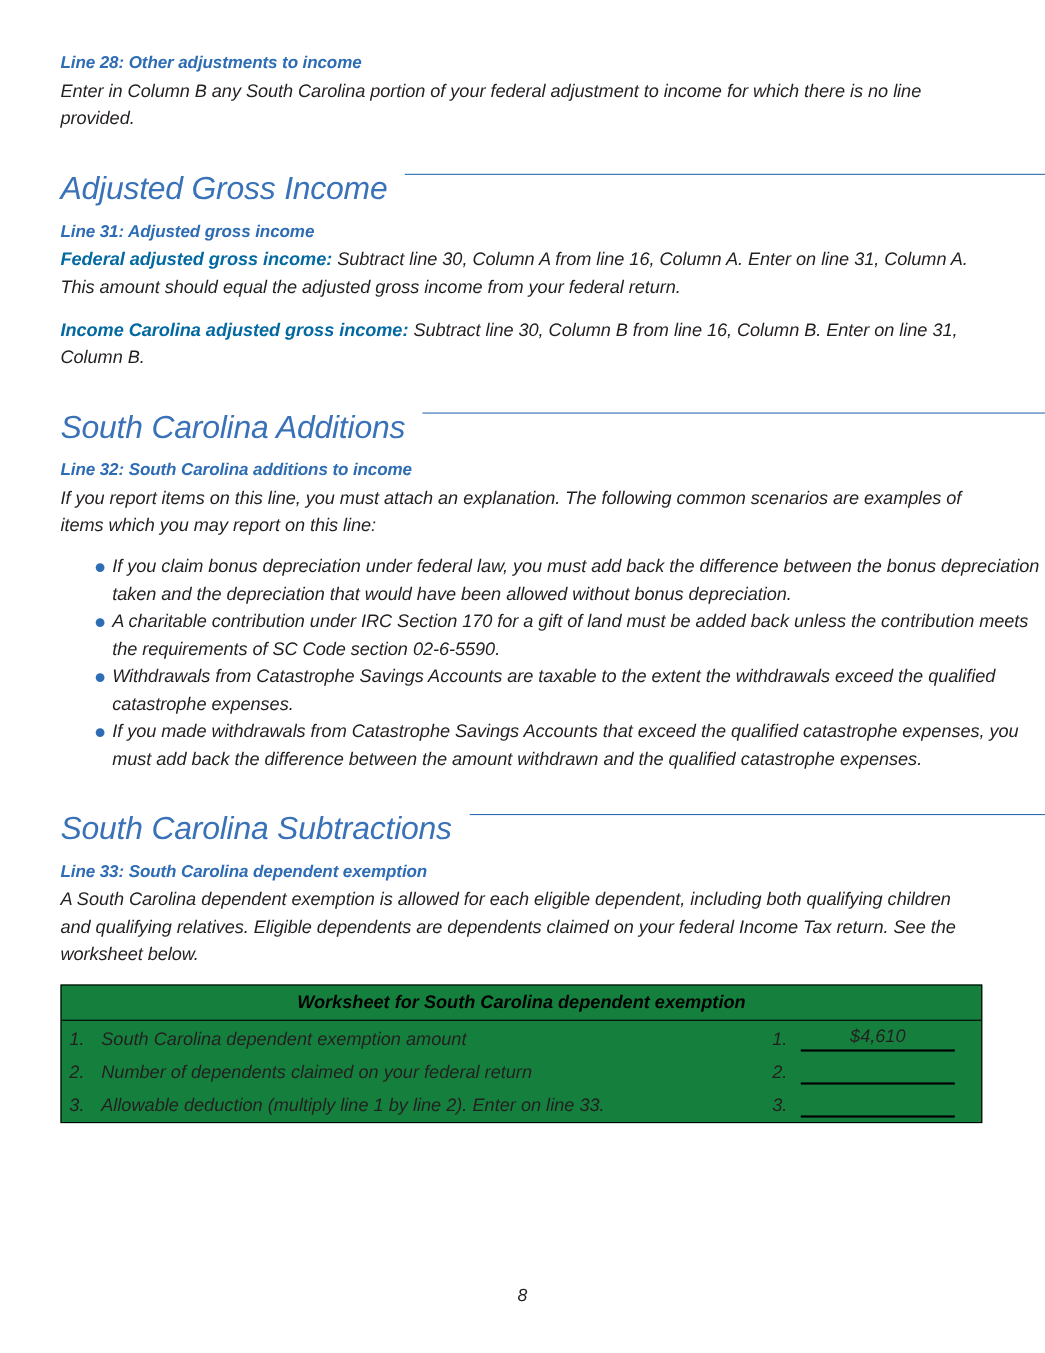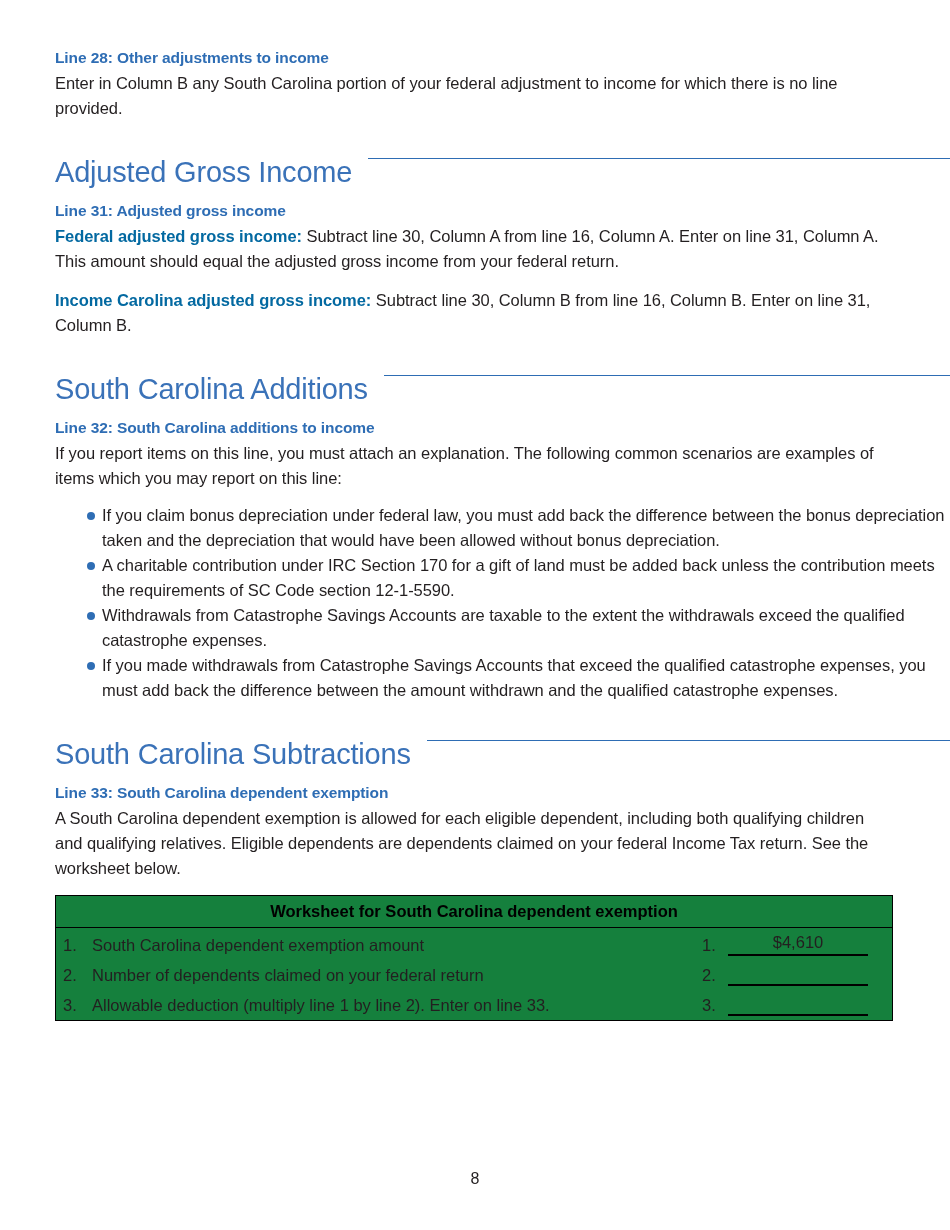--- a/index.html
+++ b/index.html
@@ -14,20 +14,21 @@
     font-family: "Liberation Sans", sans-serif;
     color: #231f20;
     overflow: hidden;
   }
   .page {
     position: absolute;
     left: 0; top: 0;
     width: 950px;
     height: 1230px;
     padding: 0;
+    font-style: italic;
   }
   .content {
     position: absolute;
     left: 55px;
     top: 48px;
     width: 895px;
   }
 
   
   .line-head {
@@ -197,21 +198,21 @@
     <div>
       <div class="line-head">Line 32: South Carolina additions to income</div>
       <p class="para">If you report items on this line, you must attach an explanation. The following common scenarios are examples of items which you may report on this line:</p>
       <ul class="bullets">
         <li>
           <span class="dot"></span>
           <span>If you claim bonus depreciation under federal law, you must add back the difference between the bonus depreciation taken and the depreciation that would have been allowed without bonus depreciation.</span>
         </li>
         <li>
           <span class="dot"></span>
-          <span>A charitable contribution under IRC Section 170 for a gift of land must be added back unless the contribution meets the requirements of SC Code section 12-1-5590.</span>
+          <span>A charitable contribution under IRC Section 170 for a gift of land must be added back unless the contribution meets the requirements of SC Code section 02-6-5590.</span>
         </li>
         <li>
           <span class="dot"></span>
           <span>Withdrawals from Catastrophe Savings Accounts are taxable to the extent the withdrawals exceed the qualified catastrophe expenses.</span>
         </li>
         <li>
           <span class="dot"></span>
           <span>If you made withdrawals from Catastrophe Savings Accounts that exceed the qualified catastrophe expenses, you must add back the difference between the amount withdrawn and the qualified catastrophe expenses.</span>
         </li>
       </ul>

